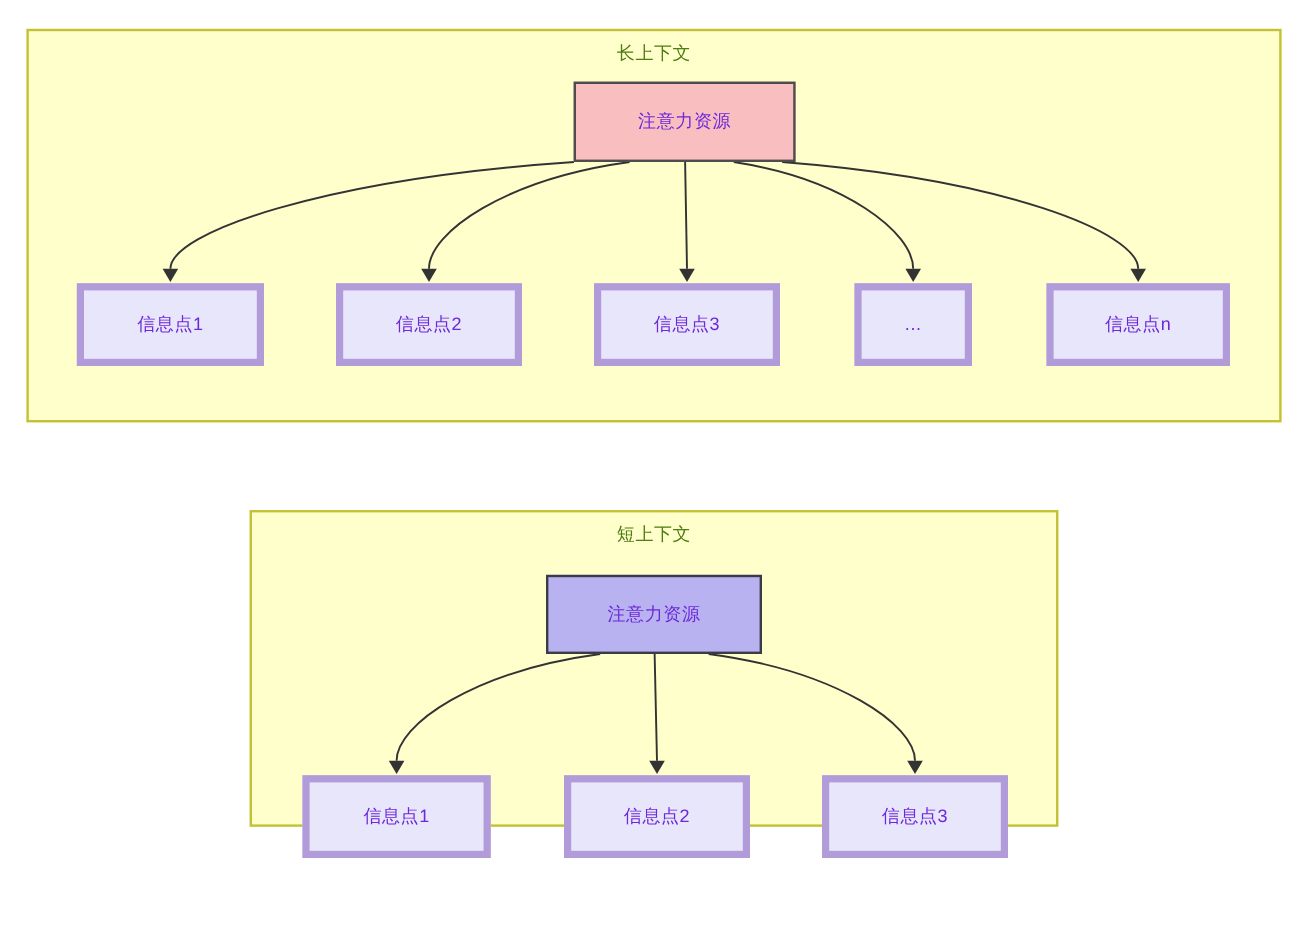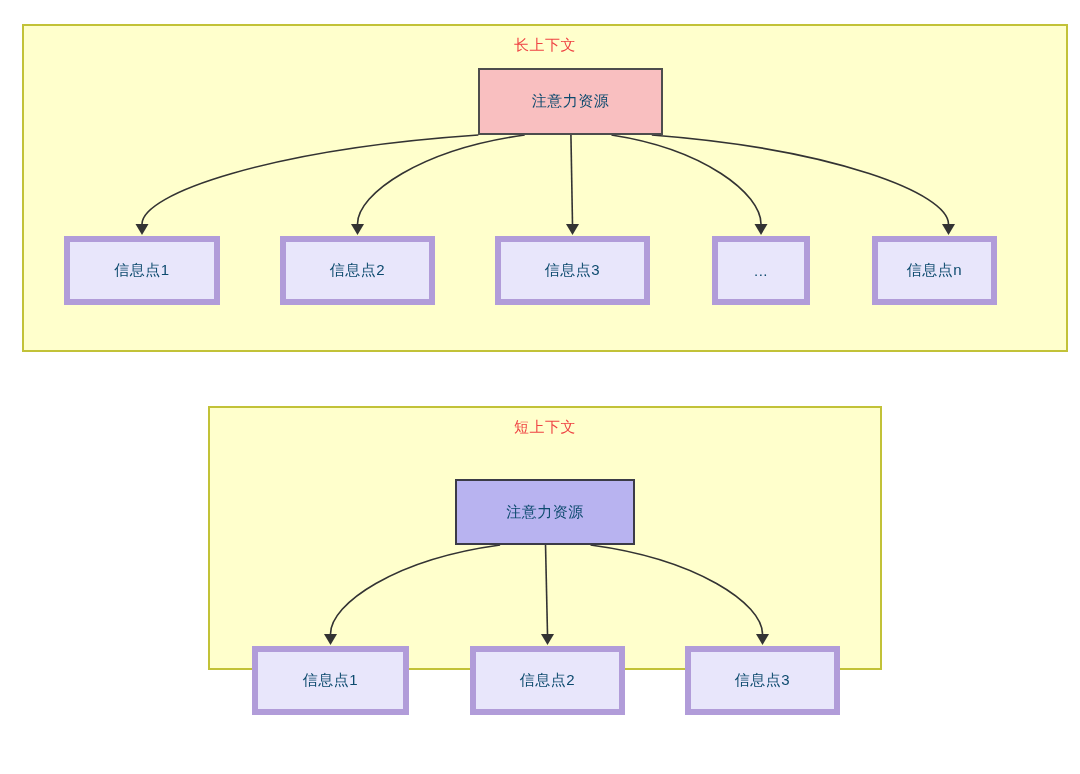--- a/index.html
+++ b/index.html
@@ -29,43 +29,43 @@
     box-sizing: border-box;
   }
   #container-long {
     left: 22px;
     top: 24px;
     width: 1046px;
     height: 328px;
   }
   #container-short {
     left: 208px;
-    top: 406px;
+    top: 425px;
     width: 674px;
     height: 264px;
   }
   .container-title {
     position: absolute;
     width: 100%;
     text-align: center;
     top: 8px;
     left: 0;
     font-size: 15px;
-    color: #ef4444;
+    color: #4d7c0f;
     letter-spacing: 0.5px;
     line-height: 22px;
   }
   .node {
     position: absolute;
     box-sizing: border-box;
     display: flex;
     align-items: center;
     justify-content: center;
     font-size: 15px;
-    color: #0c4a6e;
+    color: #6d28d9;
     letter-spacing: 0.5px;
   }
   .node-attention-red {
     background: #f9bfc0;
     border: 2px solid #4d4d4d;
   }
   .node-attention-purple {
     background: #b8b3f0;
     border: 2px solid #3b3b47;
   }
@@ -133,21 +133,21 @@
   </div>
   <div class="node node-info" id="node-long-1" style="left: 280px; top: 236px; width: 155px; height: 69px; background: rgb(232, 230, 251); border-color: rgb(177, 156, 217);">
     <span>信息点2</span>
   </div>
   <div class="node node-info" id="node-long-2" style="left: 495px; top: 236px; width: 155px; height: 69px; background: rgb(232, 230, 251); border-color: rgb(177, 156, 217);">
     <span>信息点3</span>
   </div>
   <div class="node node-info" id="node-long-3" style="left: 712px; top: 236px; width: 98px; height: 69px; background: rgb(232, 230, 251); border-color: rgb(177, 156, 217);">
     <span>...</span>
   </div>
-  <div class="node node-info" id="node-long-4" style="left: 872px; top: 236px; width: 125px; height: 69px; background: rgb(232, 230, 251); border-color: rgb(177, 156, 217);">
+  <div class="node node-info" id="node-long-4" style="left: 872px; top: 236px; width: 153px; height: 69px; background: rgb(232, 230, 251); border-color: rgb(177, 156, 217);">
     <span>信息点n</span>
   </div>
 
   <div class="node node-attention-purple" id="node-short-attention" style="left: 455px; top: 479px; width: 180px; height: 66px; background: rgb(184, 179, 240); border-color: rgb(59, 59, 71);">
     <span>注意力资源</span>
   </div>
 
   <div class="node node-info" id="node-short-0" style="left: 252px; top: 646px; width: 157px; height: 69px; background: rgb(232, 230, 251); border-color: rgb(177, 156, 217);">
     <span>信息点1</span>
   </div>

